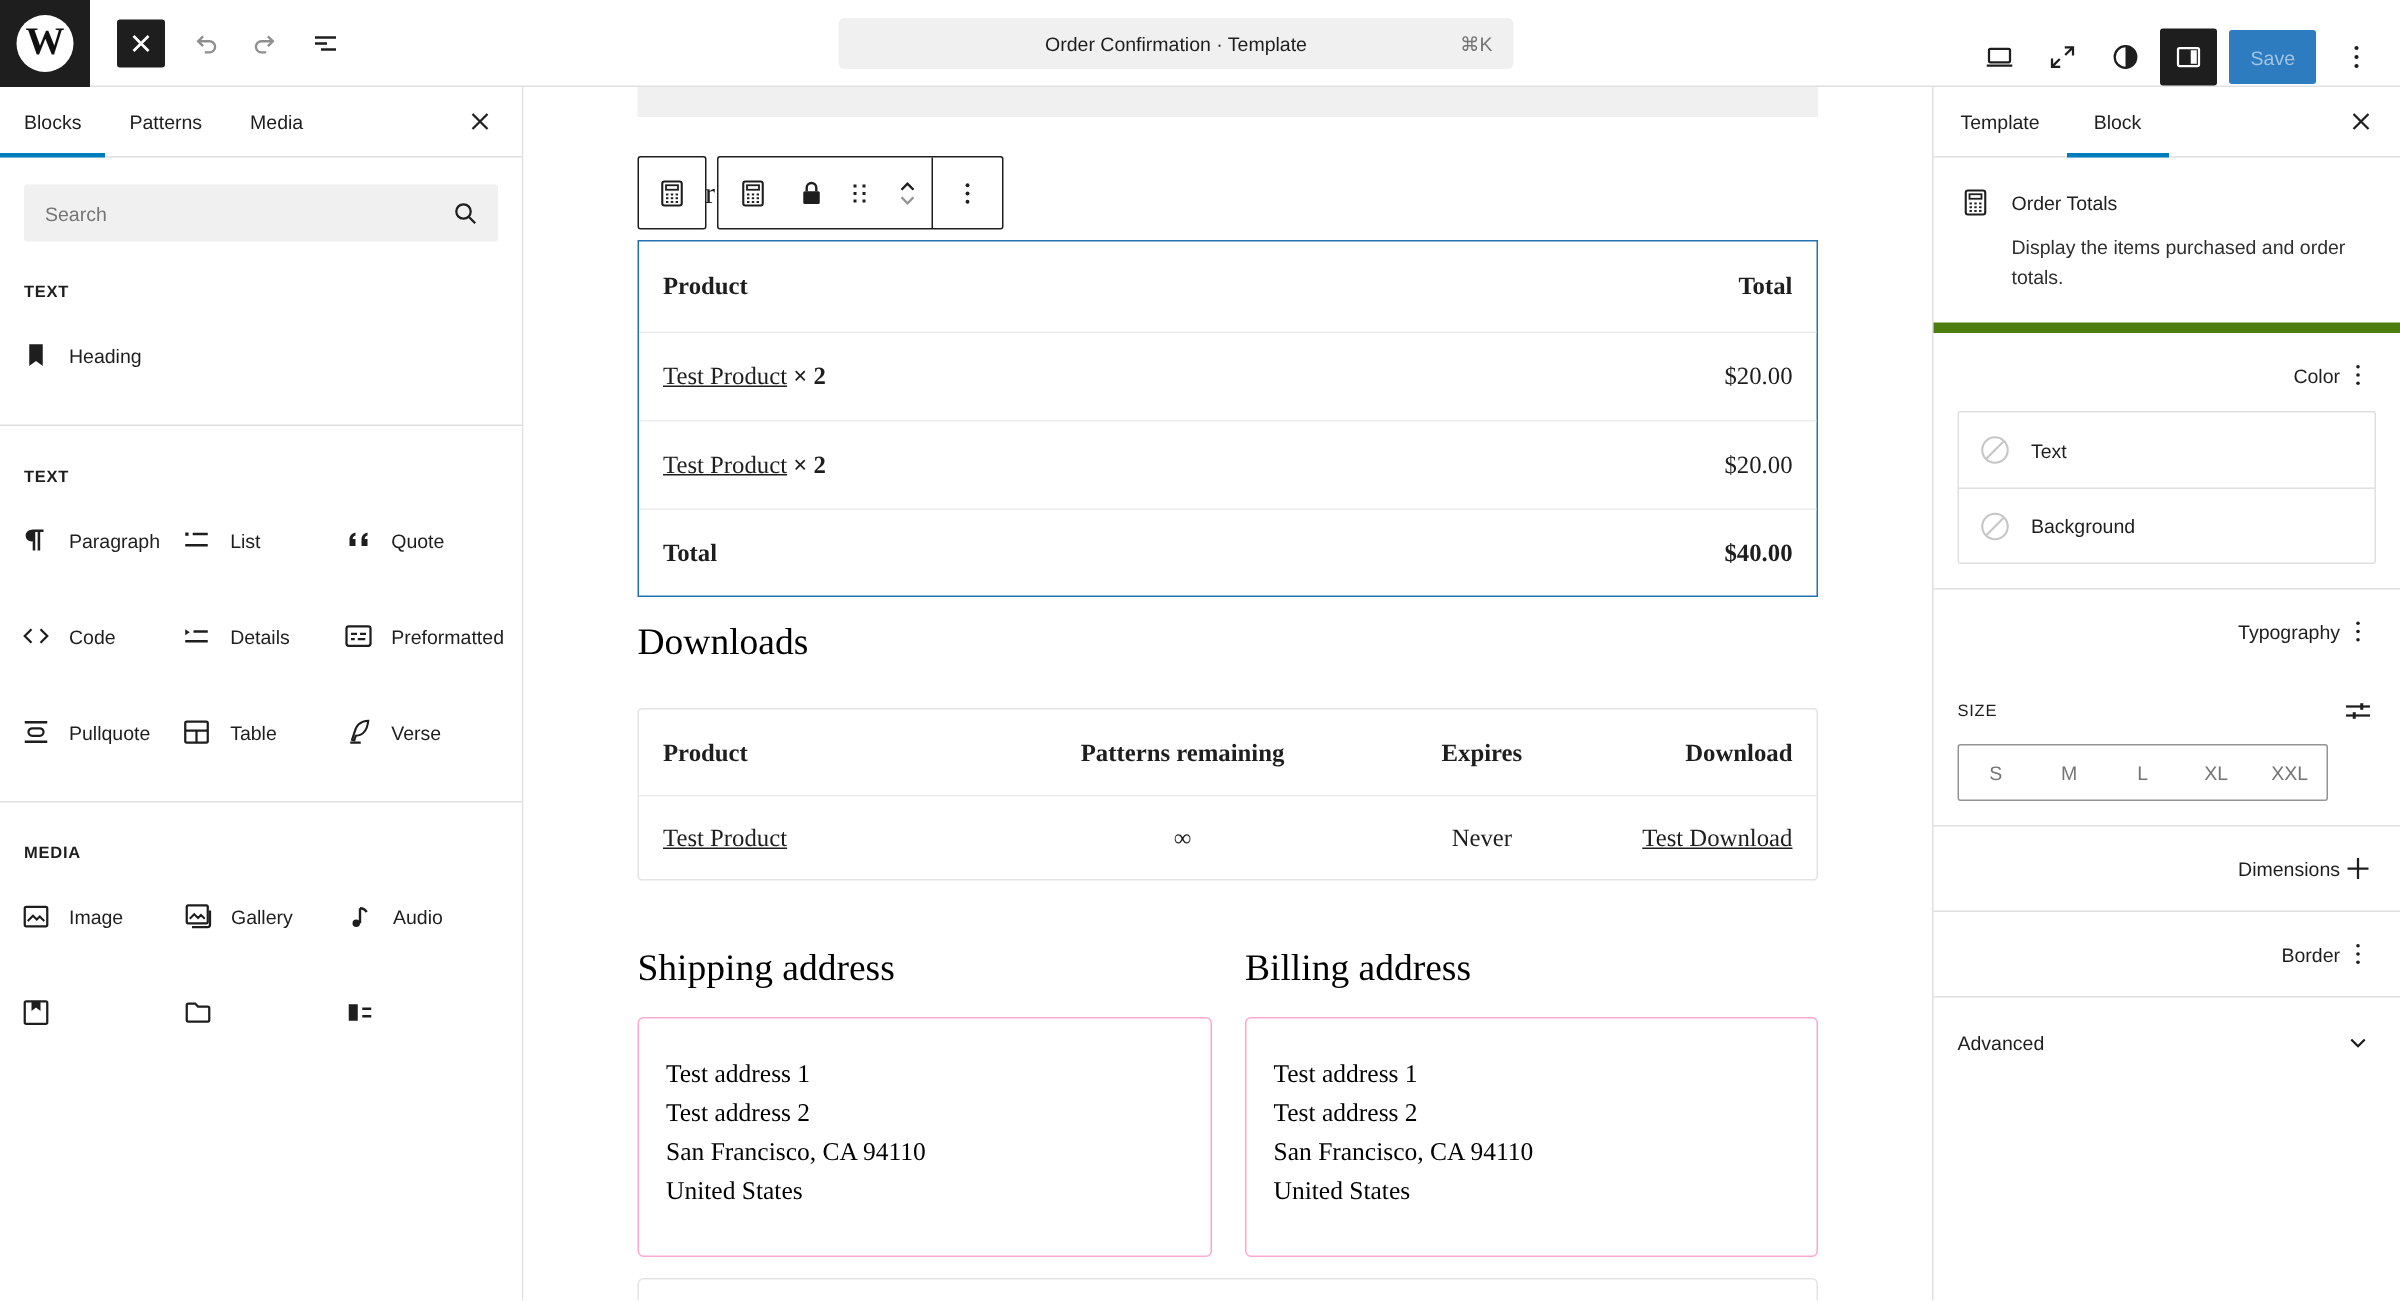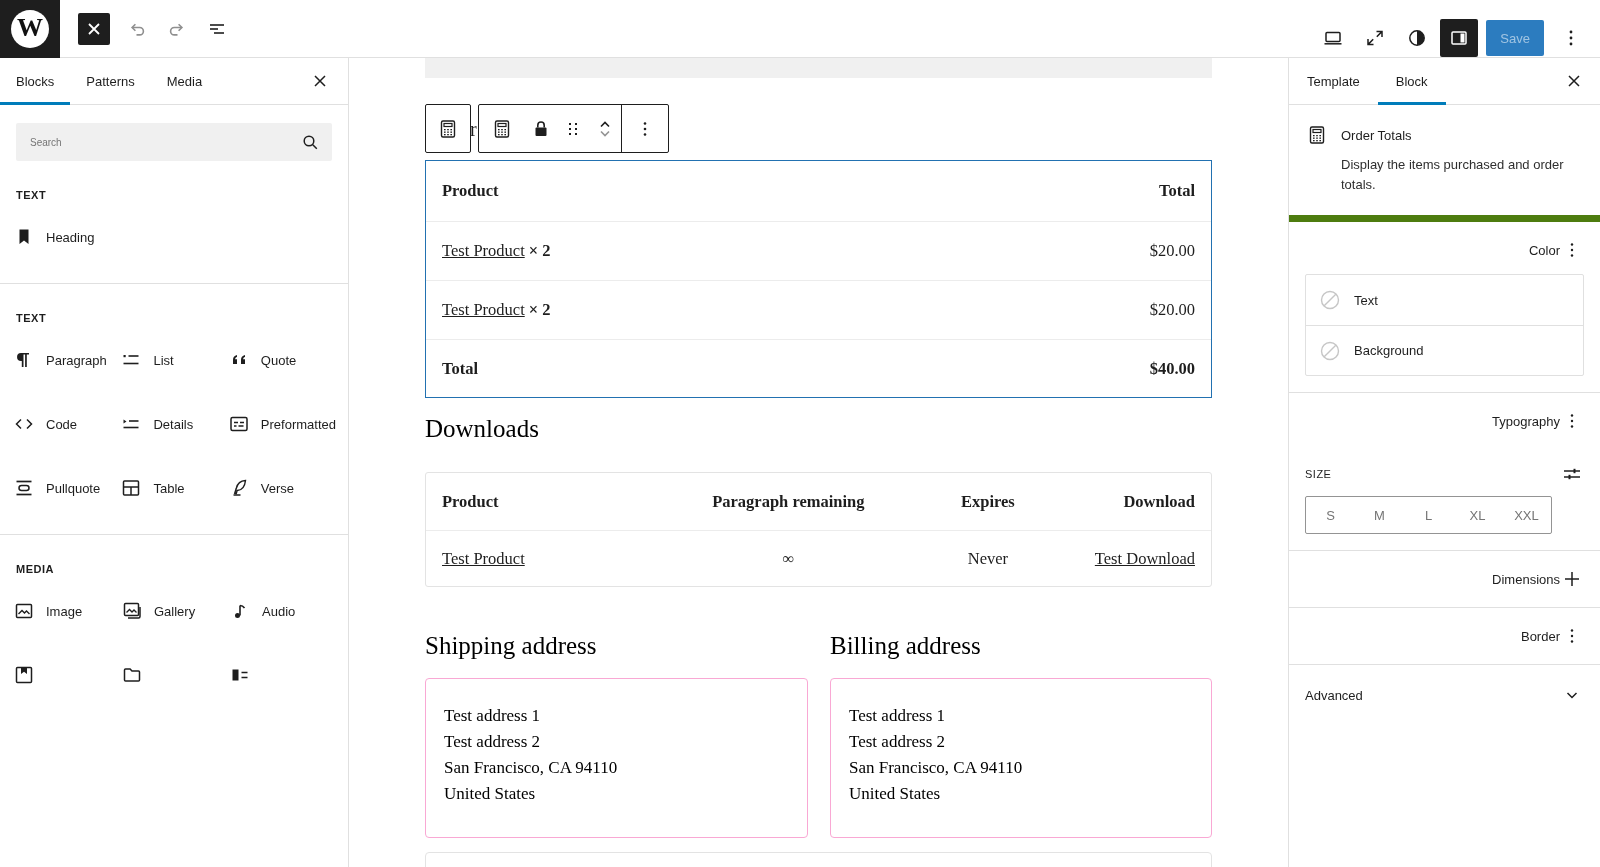--- a/index.html
+++ b/index.html
@@ -36,21 +36,21 @@
   .left-sb { width:349px; border-right:1px solid #e0e0e0; background:#fff; overflow:hidden; }
   .lsb-tabs { height:47px; display:flex; align-items:stretch; border-bottom:1px solid #e0e0e0; position:relative; }
   .lsb-tab { padding:0 16px; display:flex; align-items:center; font-size:13px; color:#1e1e1e;
     background:none; border:none; cursor:pointer; position:relative; }
   .lsb-tab.active { font-weight:500; }
   .lsb-tab.active::after { content:""; position:absolute; left:0; right:0; bottom:-1px; height:3px; background:#007cba; }
   .lsb-close { margin-left:auto; margin-right:10px; width:36px; background:none; border:none; cursor:pointer;
     display:flex; align-items:center; justify-content:center; }
   .search-wrap { margin:18px 16px 0 16px; position:relative; }
   .search-input { width:100%; height:38px; background:#f0f0f0; border:none; border-radius:2px;
-    padding:0 40px 0 14px; font-size:10px; color:#1e1e1e; outline:none; }
+    padding:0 40px 0 14px; font-size:13px; color:#1e1e1e; outline:none; }
   .search-input::placeholder { color:#757575; }
   .search-icon { position:absolute; right:10px; top:7px; }
   .lsb-section-label { margin:28px 16px 6px 16px; font-size:11px; font-weight:600; letter-spacing:.5px;
     text-transform:uppercase; color:#1e1e1e; }
   .block-grid { display:grid; grid-template-columns:repeat(3,1fr); padding:8px 12px 4px 12px; row-gap:26px; }
   .block-item { display:flex; flex-direction:row; align-items:center; gap:10px; padding:10px 0 4px 0;
     cursor:pointer; border-radius:2px; background:none; border:none; }
   .block-item .blabel { font-size:13px; color:#1e1e1e; }
   .lsb-divider { height:1px; background:#e0e0e0; margin:26px 0 0 0; }
 
@@ -165,20 +165,24 @@
       <span>
         <svg class="icon24" viewBox="0 0 24 24">
             <path d="M5 8h14" stroke="#1e1e1e" stroke-width="1.6"></path>
             <path d="M5 12h8" stroke="#1e1e1e" stroke-width="1.6"></path>
             <path d="M9 16h10" stroke="#1e1e1e" stroke-width="1.6"></path>
           </svg>
       </span>
     </button>
   </div>
 
+  <div class="doc-pill">
+    <span class="title">Order Confirmation · Template</span>
+    <span class="shortcut">⌘K</span>
+  </div>
 
   <div class="tb-right">
     <button class="tb-btn">
       <span>
         <svg class="icon24" viewBox="0 0 24 24">
             <rect x="5" y="6.5" width="14" height="9" rx="1" stroke="#1e1e1e" stroke-width="1.5" fill="none"></rect>
             <path d="M3.5 17.8h17" stroke="#1e1e1e" stroke-width="1.5"></path>
           </svg>
       </span>
     </button>
@@ -501,21 +505,21 @@
       <div class="ot-row ot-foot">
         <span>Total</span>
         <span>$40.00</span>
       </div>
     </div>
 
     <h3 class="dl-heading">Downloads</h3>
     <div class="dl-table">
       <div class="dl-row head">
         <span class="dl-c1">Product</span>
-        <span class="dl-c2">Paragraph remaining</span>
+        <span class="dl-c2">Patterns remaining</span>
         <span class="dl-c3">Expires</span>
         <span class="dl-c4">Download</span>
       </div>
       <div class="dl-row body">
         <span class="dl-c1"><a class="prod-link">Test Product</a></span>
         <span class="dl-c2">∞</span>
         <span class="dl-c3">Never</span>
         <span class="dl-c4"><a class="prod-link">Test Download</a></span>
       </div>
     </div>

